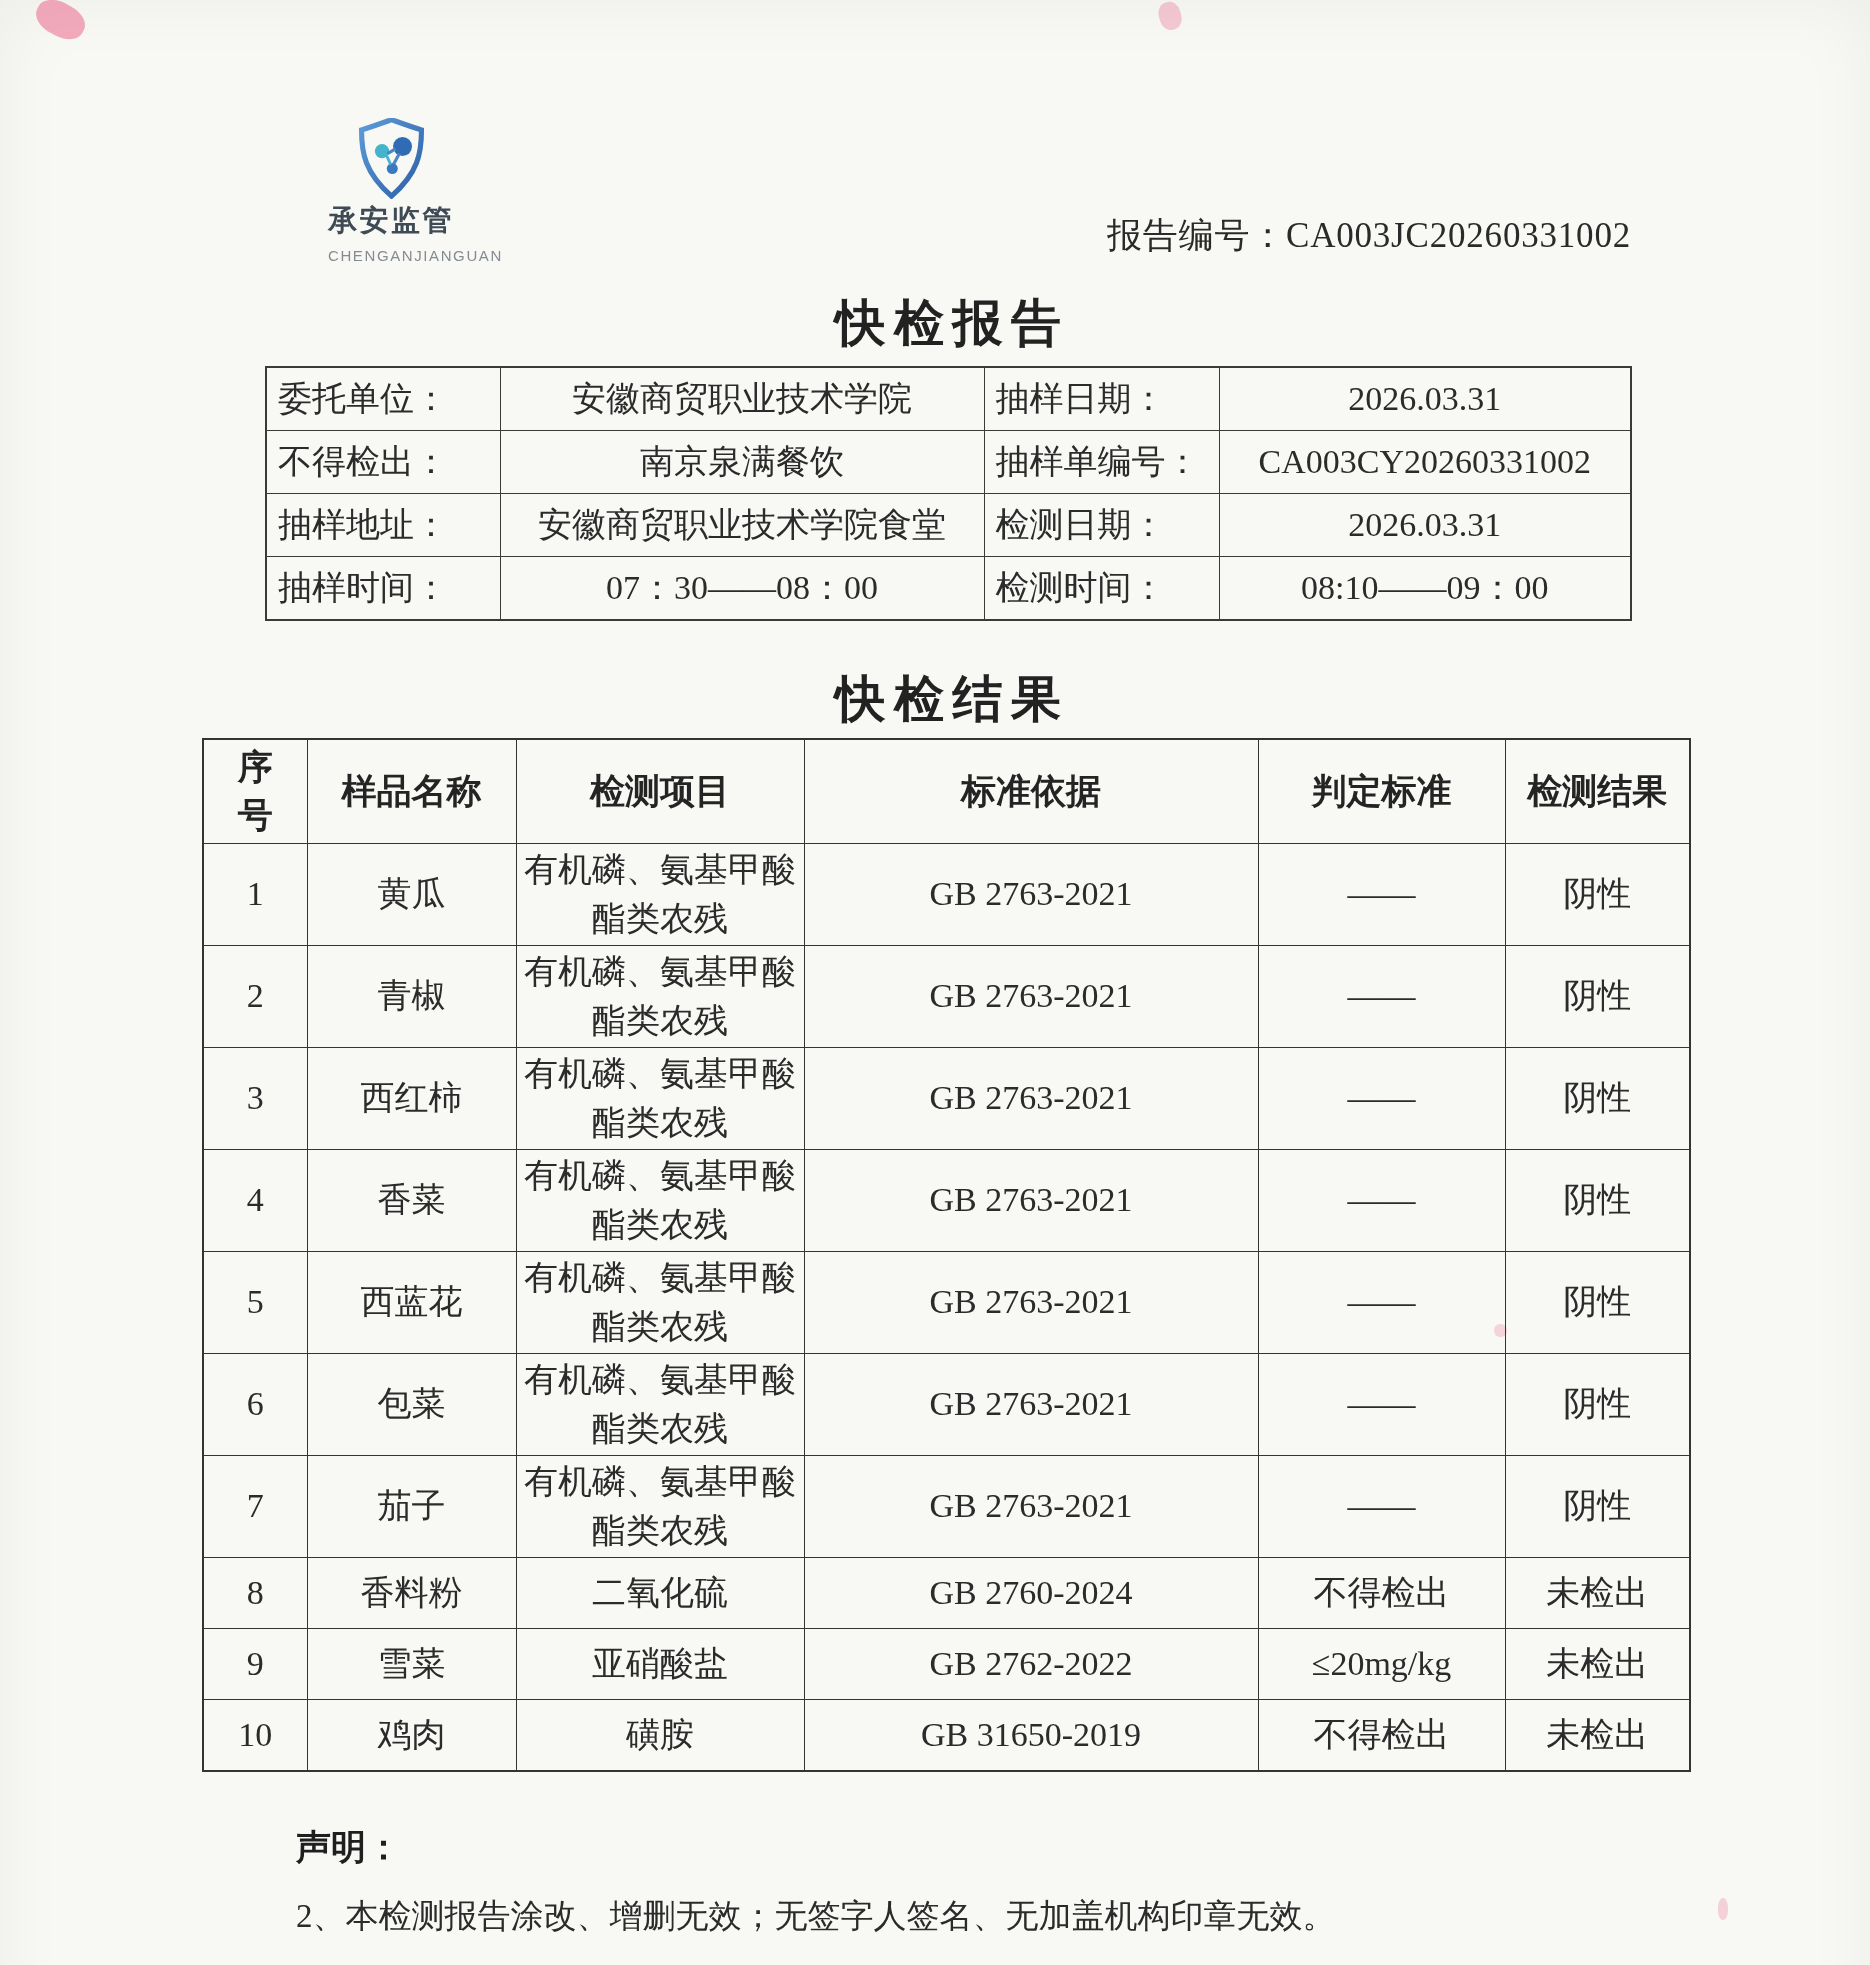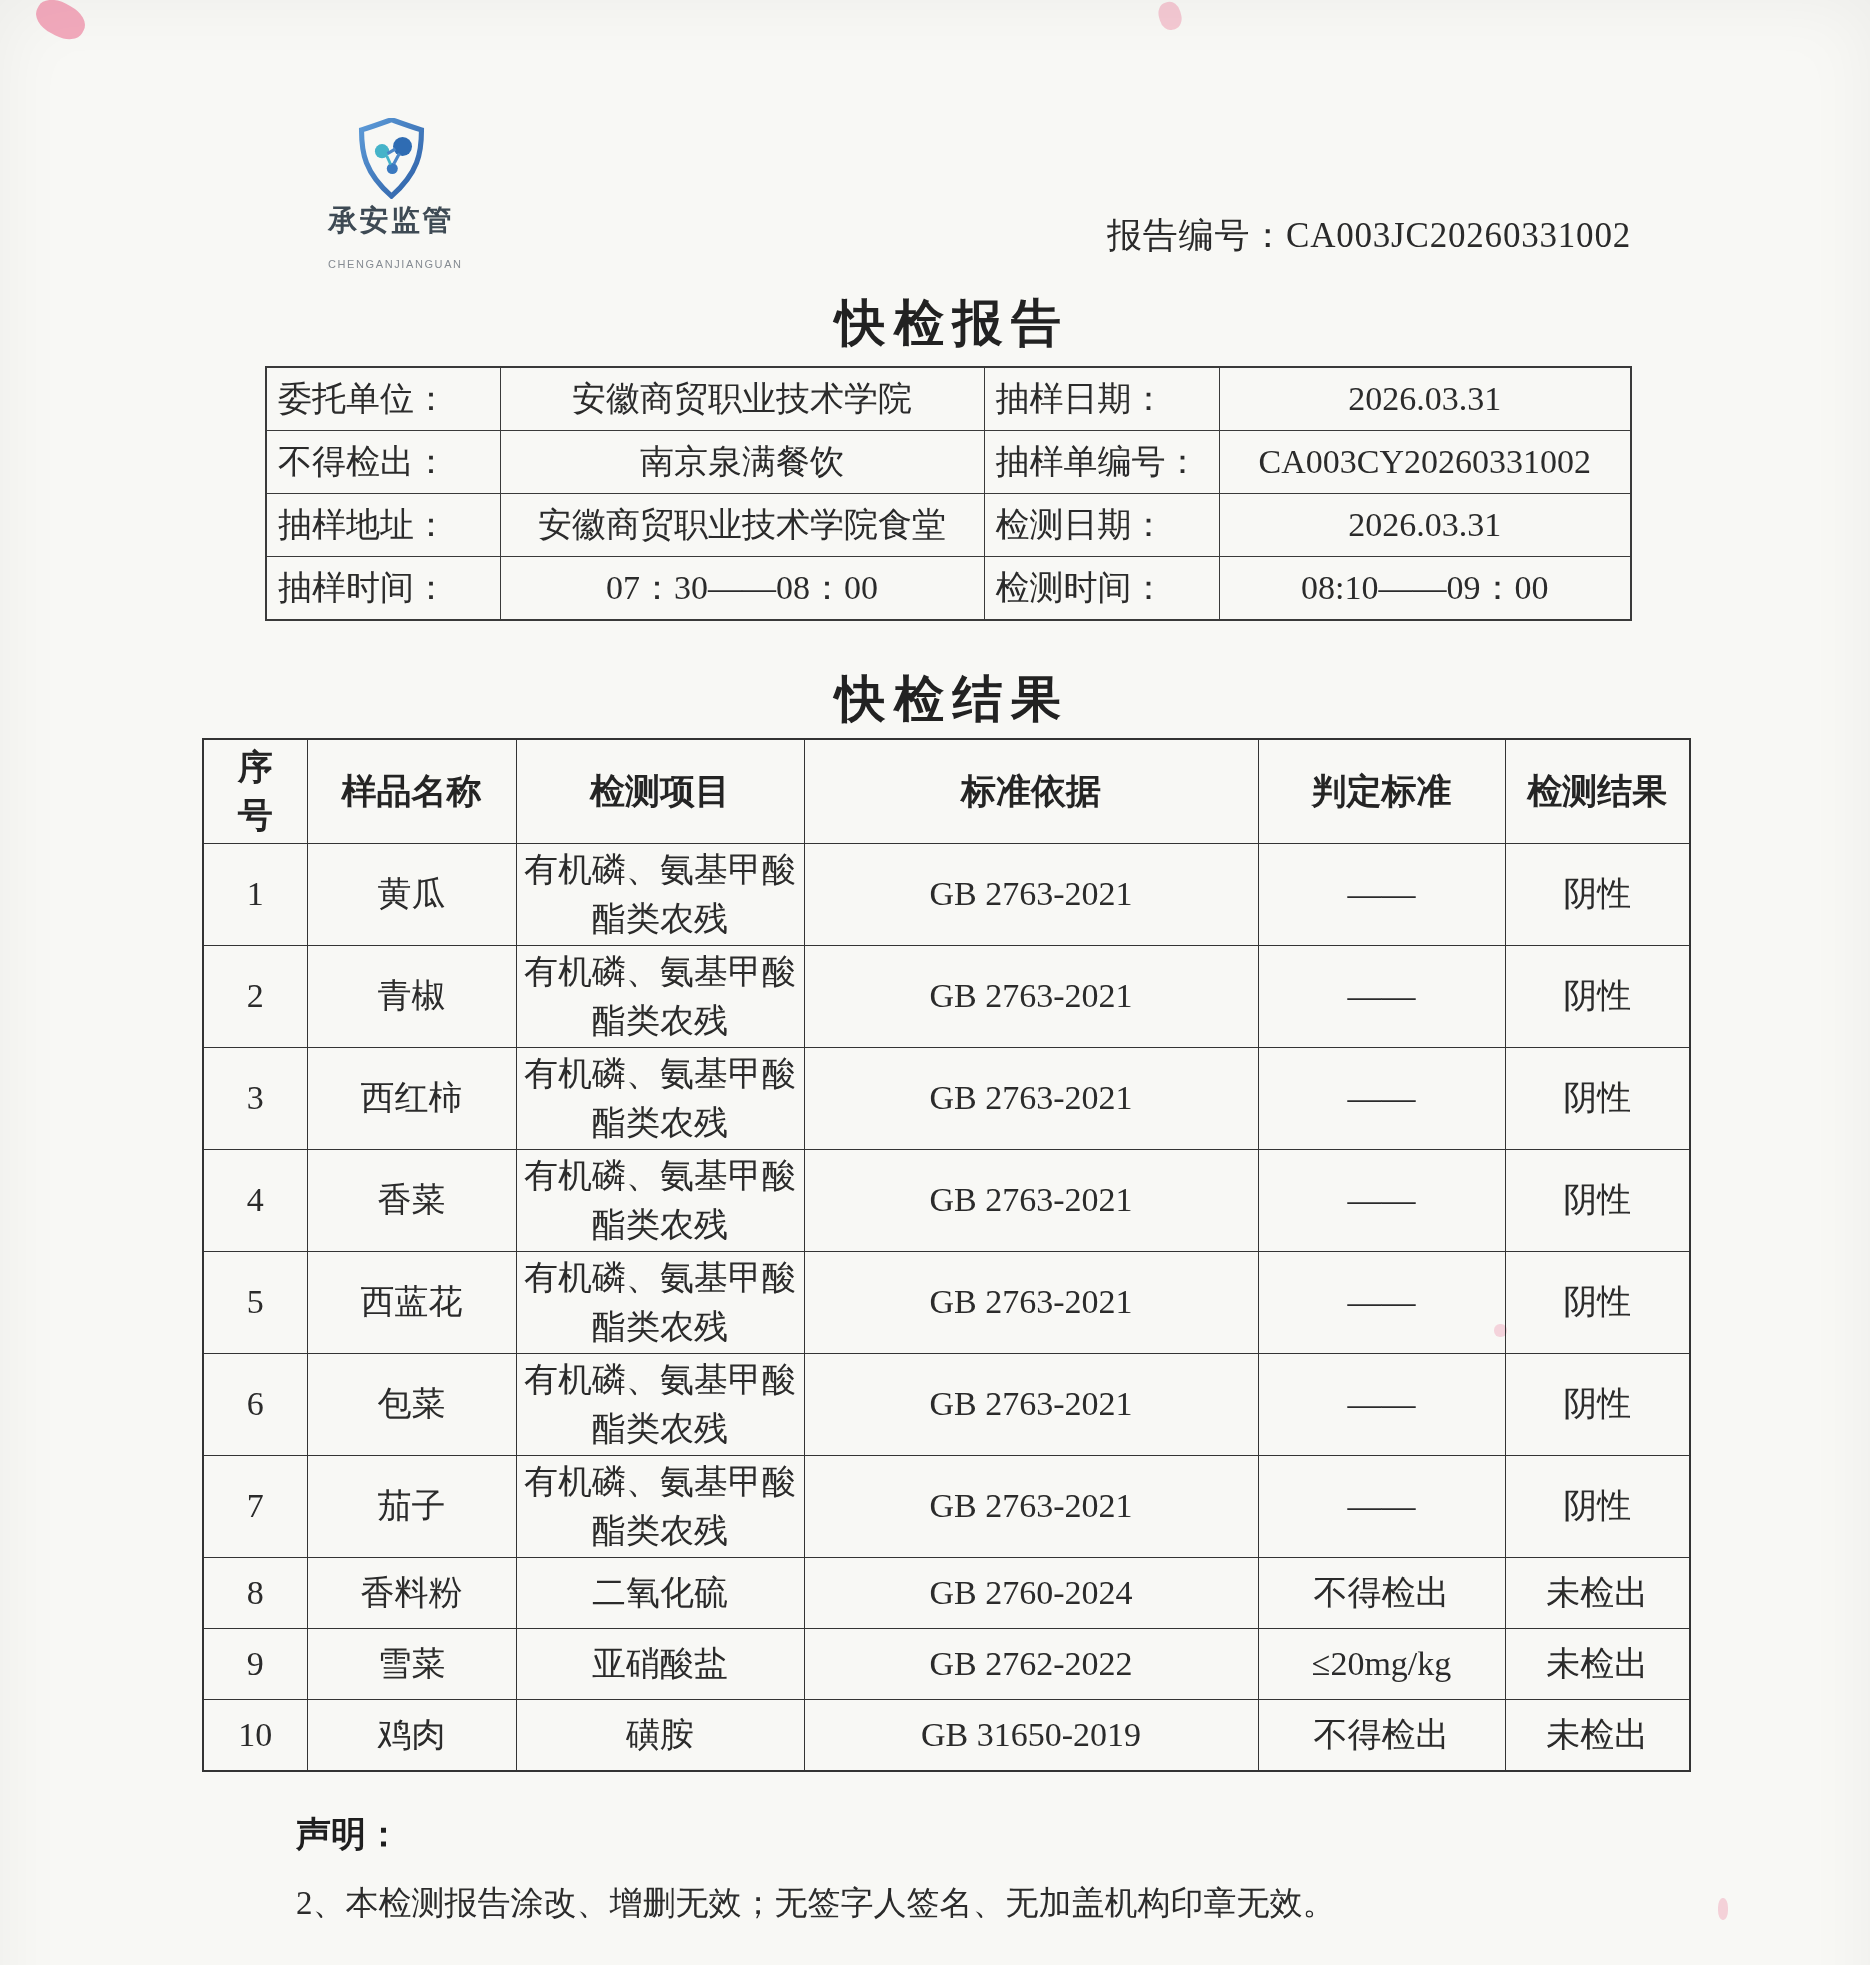--- a/index.html
+++ b/index.html
@@ -11,21 +11,21 @@
     font-family:"Liberation Serif","DejaVu Serif",serif;
     color:#262626;
     overflow:hidden;
     box-shadow:inset 0 0 71px rgba(0,0,0,0.05);
   }
   
   .logo-block{position:absolute;left:328px;top:118px;width:126px;text-align:center;}
   .logo-shield{display:block;margin:0 auto;width:71px;height:81px;}
   .logo-name{display:block;margin-top:2.4px;font-size:29px;font-weight:bold;
              letter-spacing:2.4px;color:#3e4a54;font-family:"Liberation Sans",sans-serif;}
-  .logo-sub{display:block;margin-top:17px;font-size:11px;letter-spacing:1.6px;color:#858b92;
+  .logo-sub{display:block;margin-top:6px;font-size:15px;letter-spacing:1.6px;color:#858b92;
             font-family:"Liberation Sans",sans-serif;}
   .report-no{position:absolute;left:1061px;top:212px;width:570px;text-align:right;
              font-size:35px;letter-spacing:0.8px;color:#2a2a2a;}
   
   .doc-title{position:absolute;left:17px;width:1871px;text-align:center;
              font-size:50px;font-weight:bold;letter-spacing:8.6px;color:#222;}
   .title-report{top:290px;}
   .title-results{top:666px;}
   
   table{border-collapse:collapse;table-layout:fixed;}
@@ -39,21 +39,21 @@
                  border:2.4px solid #343434;}
   .results-table th{border:1.6px solid #343434;font-size:35px;font-weight:bold;
                     text-align:center;color:#242424;height:101px;}
   .results-table td{border:1.6px solid #343434;font-size:34px;text-align:center;
                     color:#2b2b2b;line-height:1.42;padding:0 3.9px;}
   .results-table tr.tall td{height:101px;}
   .results-table tr.short td{height:70px;}
   .vcell{display:inline-block;width:1em;line-height:1.35;}
   
   .decl{position:absolute;left:296px;top:1811px;width:1470px;}
-  .decl-heading{font-size:35px;font-weight:bold;color:#1f1f1f;margin-bottom:20.4px;}
+  .decl-heading{font-size:35px;font-weight:bold;color:#1f1f1f;margin-bottom:20.4px;margin-top:13px;}
   .decl-item{font-size:33px;line-height:50px;color:#2b2b2b;}
   
   .speck{position:absolute;background:rgba(233,90,130,.5);border-radius:45%;}
   .speck.a{left:35px;top:3.1px;width:51px;height:33px;transform:rotate(28deg);}
   .speck.b{left:1159px;top:2.4px;width:21.6px;height:27.5px;transform:rotate(-15deg);opacity:.6;}
   .speck.c{left:1494px;top:1324px;width:13.4px;height:13.4px;opacity:.45;}
   .speck.d{left:1718px;top:1898px;width:10.2px;height:22px;opacity:.5;}
 </style>
 </head>
 <body>

